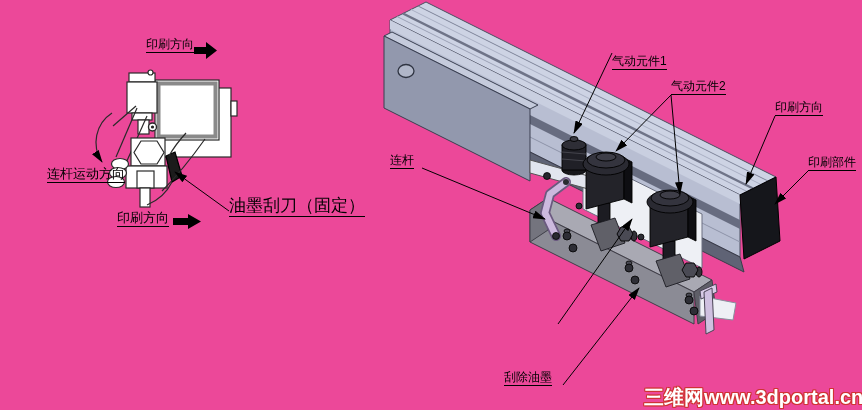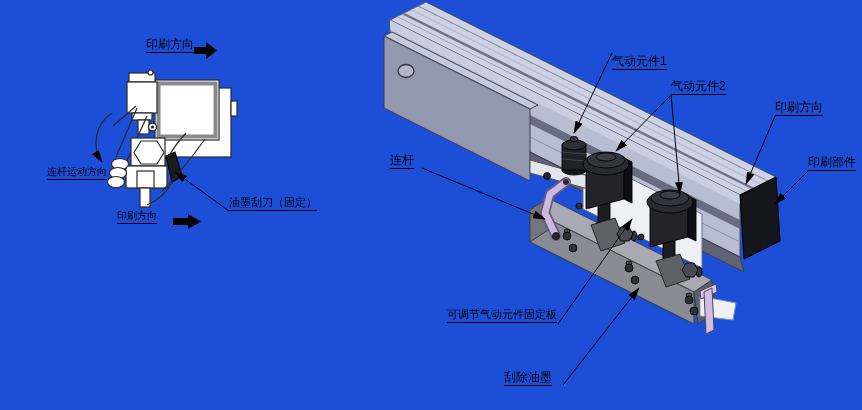--- a/index.html
+++ b/index.html
@@ -1,22 +1,22 @@
 <!DOCTYPE html>
 <html><head>
 <meta charset="utf-8">
 <style>
   html,body{margin:0;padding:0;background:#fff;}
-  #stage{position:relative;width:862px;height:410px;background:#1d4ed8;overflow:hidden;
+  #stage{position:relative;width:862px;height:410px;background:#ec4899;overflow:hidden;
          font-family:"Liberation Sans","DejaVu Sans",sans-serif;}
   #drawing{position:absolute;left:0;top:0;}
   .lbl{position:absolute;color:#000;line-height:1.05;white-space:nowrap;
        border-bottom:1px solid #000;padding-bottom:1px;font-size:12px;}
-  .lbl.fs11{font-size:11px;}
-  .lbl.fs13{font-size:10px;text-align:right;}
+  .lbl.fs11{font-size:17px;}
+  .lbl.fs13{font-size:13px;text-align:right;}
   #watermark{position:absolute;left:644px;top:384px;font-size:20px;font-weight:bold;
              letter-spacing:0px;color:#fff;white-space:nowrap;
              text-shadow:-1px -1px 0 #d03434,1px -1px 0 #d03434,-1px 1px 0 #d03434,
                           1px 1px 0 #d03434,0 -1px 0 #d03434,0 1px 0 #d03434,
                          -1px 0 0 #d03434,1px 0 0 #d03434;}
 </style>
 </head>
 <body>
 
 <div id="stage">
@@ -182,17 +182,17 @@
 <div class="lbl" style="left:146px;top:38px">印刷方向</div>
 <div class="lbl fs13" style="left:47px;top:167px">连杆运动方向</div>
 <div class="lbl fs13" style="left:117px;top:211px">印刷方向</div>
 <div class="lbl fs11" style="left:229px;top:197px">油墨刮刀（固定）</div>
 
 <div class="lbl" style="left:612px;top:55px">气动元件1</div>
 <div class="lbl" style="left:671px;top:80px">气动元件2</div>
 <div class="lbl" style="left:775px;top:101px">印刷方向</div>
 <div class="lbl" style="left:808px;top:156px">印刷部件</div>
 <div class="lbl" style="left:390px;top:154px">连杆</div>
-<div class="lbl fs11" style="left:447px;top:309px">可调节气动元件固定板</div>
 <div class="lbl" style="left:504px;top:371px">刮除油墨</div>
 
+<div id="watermark">三维网www.3dportal.cn</div>
 
 </div>
 
 </body></html>

